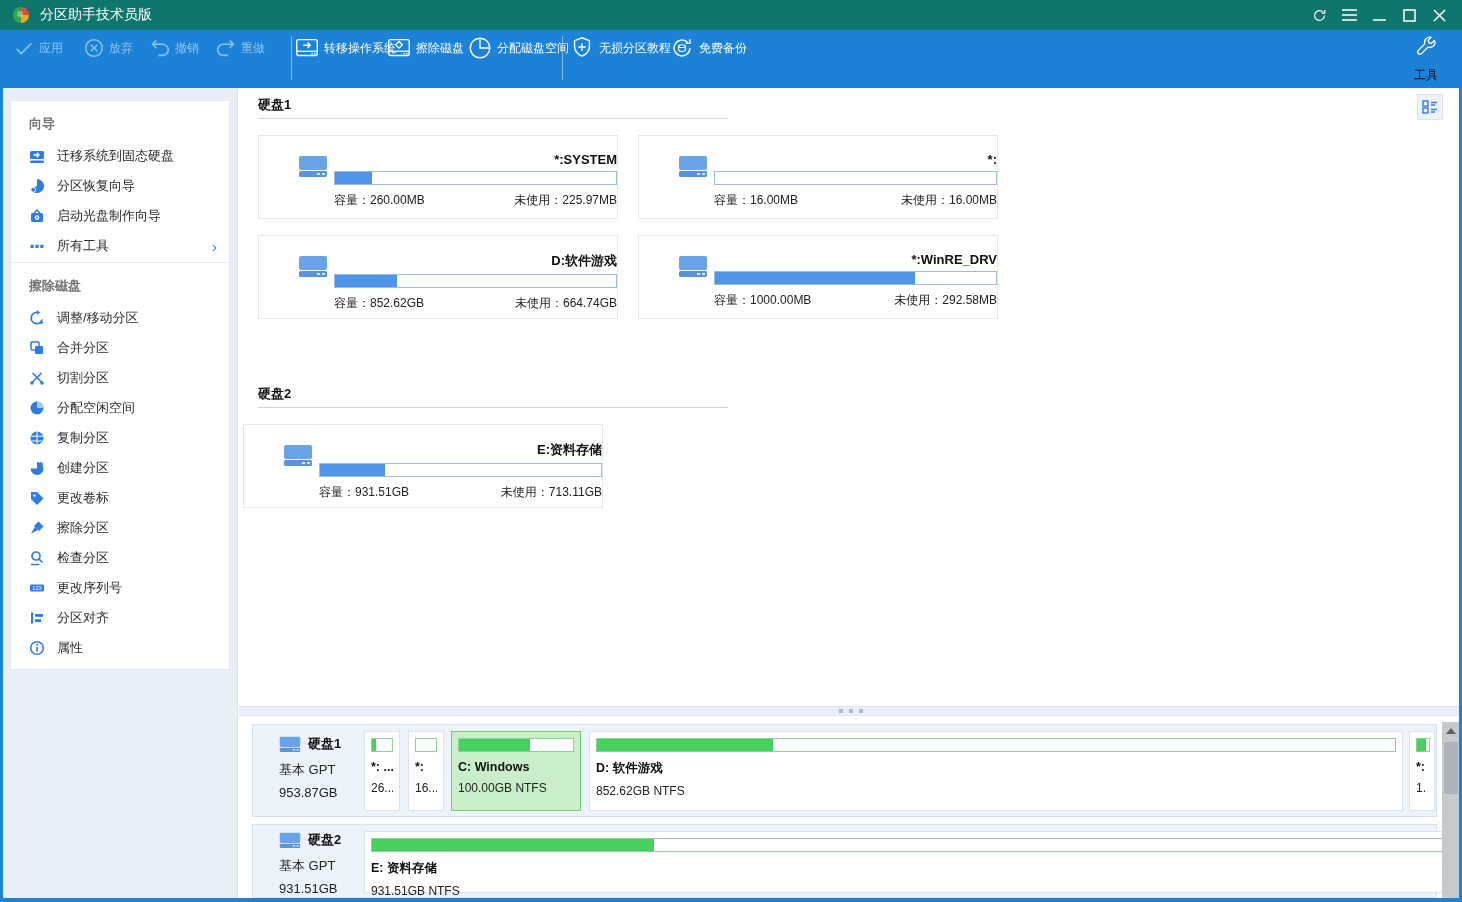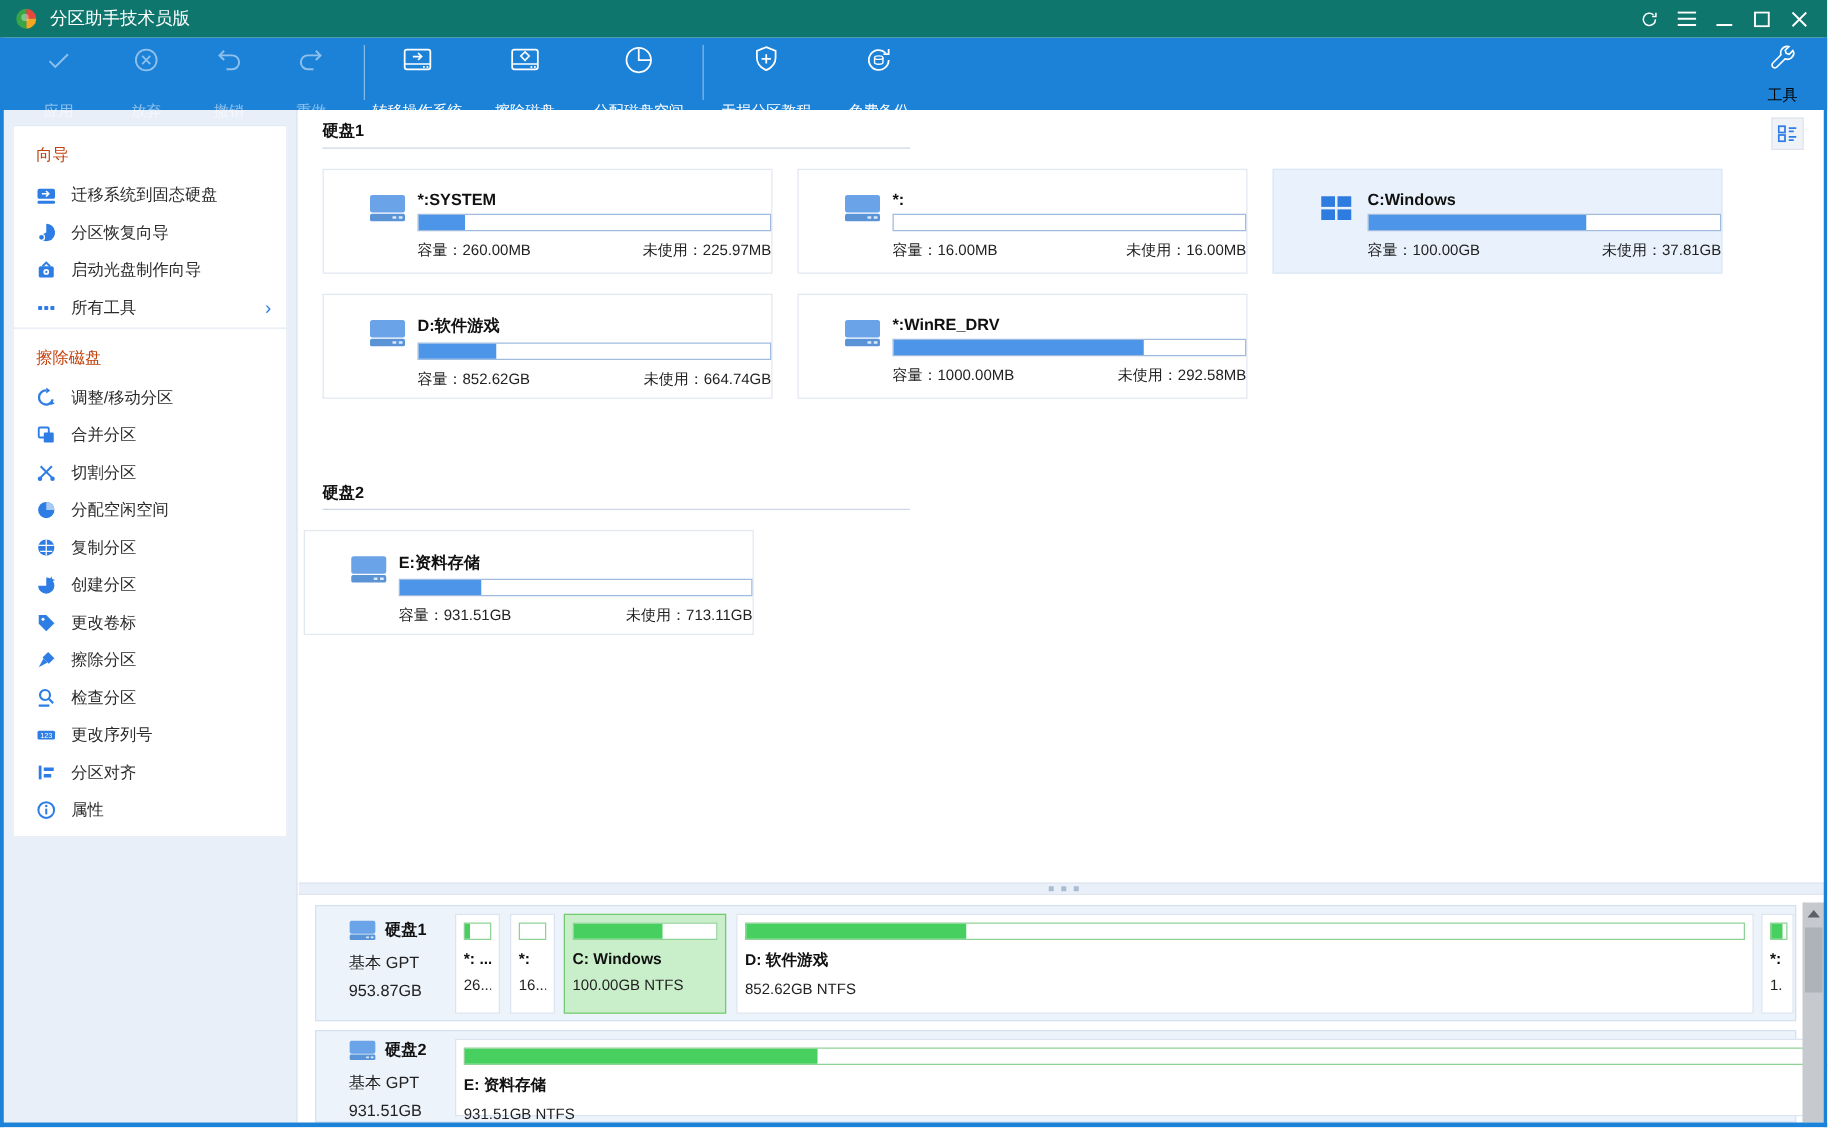--- a/index.html
+++ b/index.html
@@ -7,49 +7,49 @@
   .window { position:relative; width:1462px; height:902px; background:#fff; overflow:hidden; }
 
   
   .titlebar { position:absolute; left:0; top:0; width:1462px; height:30px; background:#0f766e; display:flex; align-items:center; z-index:20; }
   .logo { margin-left:12px; width:18px; height:18px; }
   .wtitle { color:#fff; font-size:14px; margin-left:10px; }
   .wbtns { position:absolute; right:8px; top:0; height:30px; display:flex; align-items:center; }
   .wbtn { width:30px; height:26px; display:flex; align-items:center; justify-content:center; color:#fff; cursor:default; }
 
   .toolbar { position:absolute; left:0; top:30px; width:1462px; height:58px; background:#1c82d8; z-index:19; }
-  .tbtn { position:absolute; top:4px; display:flex; flex-direction:column; align-items:center; gap:19px; color:#fff; width:70px; }
+  .tbtn { position:absolute; top:4px; display:flex; align-items:center; gap:3px; color:#fff; width:70px; }
   .tbtn .ticon { height:28px; display:flex; align-items:center; justify-content:center; }
   .tbtn .tlabel { font-size:12px; white-space:nowrap; }
   .tbtn.dim { opacity:.5; }
   .tsep { position:absolute; top:6px; width:1px; height:44px; background:rgba(255,255,255,.45); }
   .toolsbtn { position:absolute; right:12px; top:4px; display:flex; flex-direction:column; align-items:center; gap:3px; color:#000000; width:48px; }
   .toolsbtn .tlabel { font-size:12px; }
 
   
   .edge-l { position:absolute; left:0; top:30px; width:3px; height:872px; background:#1c82d8; z-index:30; }
   .edge-r { position:absolute; right:0; top:30px; width:3px; height:872px; background:#1c82d8; z-index:30; }
   .edge-b { position:absolute; left:0; bottom:0; width:1462px; height:4px; background:#1c82d8; z-index:30; }
 
   
   .leftcol { position:absolute; left:0; top:88px; width:238px; height:810px; background:#e9eff8; border-right:1px solid #dde4ee; }
   .side-card { position:absolute; left:10px; width:220px; background:#fff; border:1px solid #e3e9f2; padding:8px 0 6px 0; }
-  .side-title { font-size:13px; color:#c2410c; font-weight:normal; padding:6px 12px 8px 18px; }
+  .side-title { font-size:13px; color:#737373; font-weight:bold; padding:6px 12px 8px 18px; }
   .sitem { display:flex; align-items:center; height:30px; padding-left:18px; cursor:default; }
   .sicon { width:16px; height:16px; margin-right:12px; display:flex; align-items:center; }
   .slabel { font-size:13px; color:#2b2b2b; }
   .chev { margin-left:auto; margin-right:12px; color:#2e7de5; font-size:15px; line-height:1; }
 
   
   .main { position:absolute; left:239px; top:88px; width:1223px; height:810px; background:#fff; }
   .dhead { position:absolute; font-size:13px; font-weight:bold; color:#111; }
   .dline { position:absolute; width:470px; height:1px; background:#cdd7e2; }
   .viewtoggle { position:absolute; left:1417px; top:94px; width:26px; height:26px; background:#eff2f7; border:1px solid #dfe4ec; display:flex; align-items:center; justify-content:center; z-index:5; }
 
-  .pcard { position:absolute; width:360px; height:84px; background:#fff; border:1px solid #e2e8f0; display:flex; padding:16px 0 0 36px; }
+  .pcard { position:absolute; width:360px; height:84px; background:#fff; border:1px solid #e2e8f0; display:flex; padding:16px 0 0 36px;text-align:right; }
   .pcard.sel { background:#e9f2fc; border-color:#dbe7f5; }
   .picon { width:34px; margin-right:6px; padding-top:2px; }
   .pbody { width:284px; }
   .pname { font-size:13px; font-weight:bold; color:#111; margin-bottom:4px; }
   .pbar { width:283px; height:14px; border:1px solid #9fbcdf; background:#fff; }
   .pfill { height:100%; background:#4d95e9; }
   .pmeta { display:flex; justify-content:space-between; width:283px; margin-top:7px; font-size:12px; color:#222; }
 
   
   .splitter { position:absolute; left:239px; top:706px; width:1223px; height:10px; background:#e9eff8; border-top:1px solid #dfe6f0; border-bottom:1px solid #dfe6f0; display:flex; align-items:center; justify-content:center; gap:6px; }
@@ -436,40 +436,20 @@
       <div class="pbar">
           <div class="pfill" style="width: 0%;"></div>
         </div>
       <div class="pmeta">
         <span>容量：16.00MB</span>
         <span>未使用：16.00MB</span>
       </div>
     </div>
   </div>
 
-  <div class="pcard sel" style="left:1018px;top:135px">
-    <span class="picon"><svg width="28" height="24" viewBox="0 0 28 24">
-          <g fill="#2f7ce0">
-            <rect x="2" y="3" width="11" height="8.5"></rect>
-            <rect x="15" y="3" width="11" height="8.5"></rect>
-            <rect x="2" y="13.5" width="11" height="8.5"></rect>
-            <rect x="15" y="13.5" width="11" height="8.5"></rect>
-          </g>
-        </svg></span>
-    <div class="pbody">
-      <div class="pname">C:Windows</div>
-      <div class="pbar">
-          <div class="pfill" style="width: 62%;"></div>
-        </div>
-      <div class="pmeta">
-        <span>容量：100.00GB</span>
-        <span>未使用：37.81GB</span>
-      </div>
-    </div>
-  </div>
 
   <div class="pcard" style="left:258px;top:235px">
     <span class="picon"><svg width="30" height="24" viewBox="0 0 30 24">
           <rect x="1" y="2" width="28" height="14" rx="2" fill="#6ba3e8"></rect>
           <rect x="1" y="17" width="28" height="6" rx="1.5" fill="#5b94d6"></rect>
           <rect x="19" y="19" width="3" height="2" fill="#d9e8fa"></rect>
           <rect x="24" y="19" width="3" height="2" fill="#d9e8fa"></rect>
         </svg></span>
     <div class="pbody">
       <div class="pname">D:软件游戏</div>

